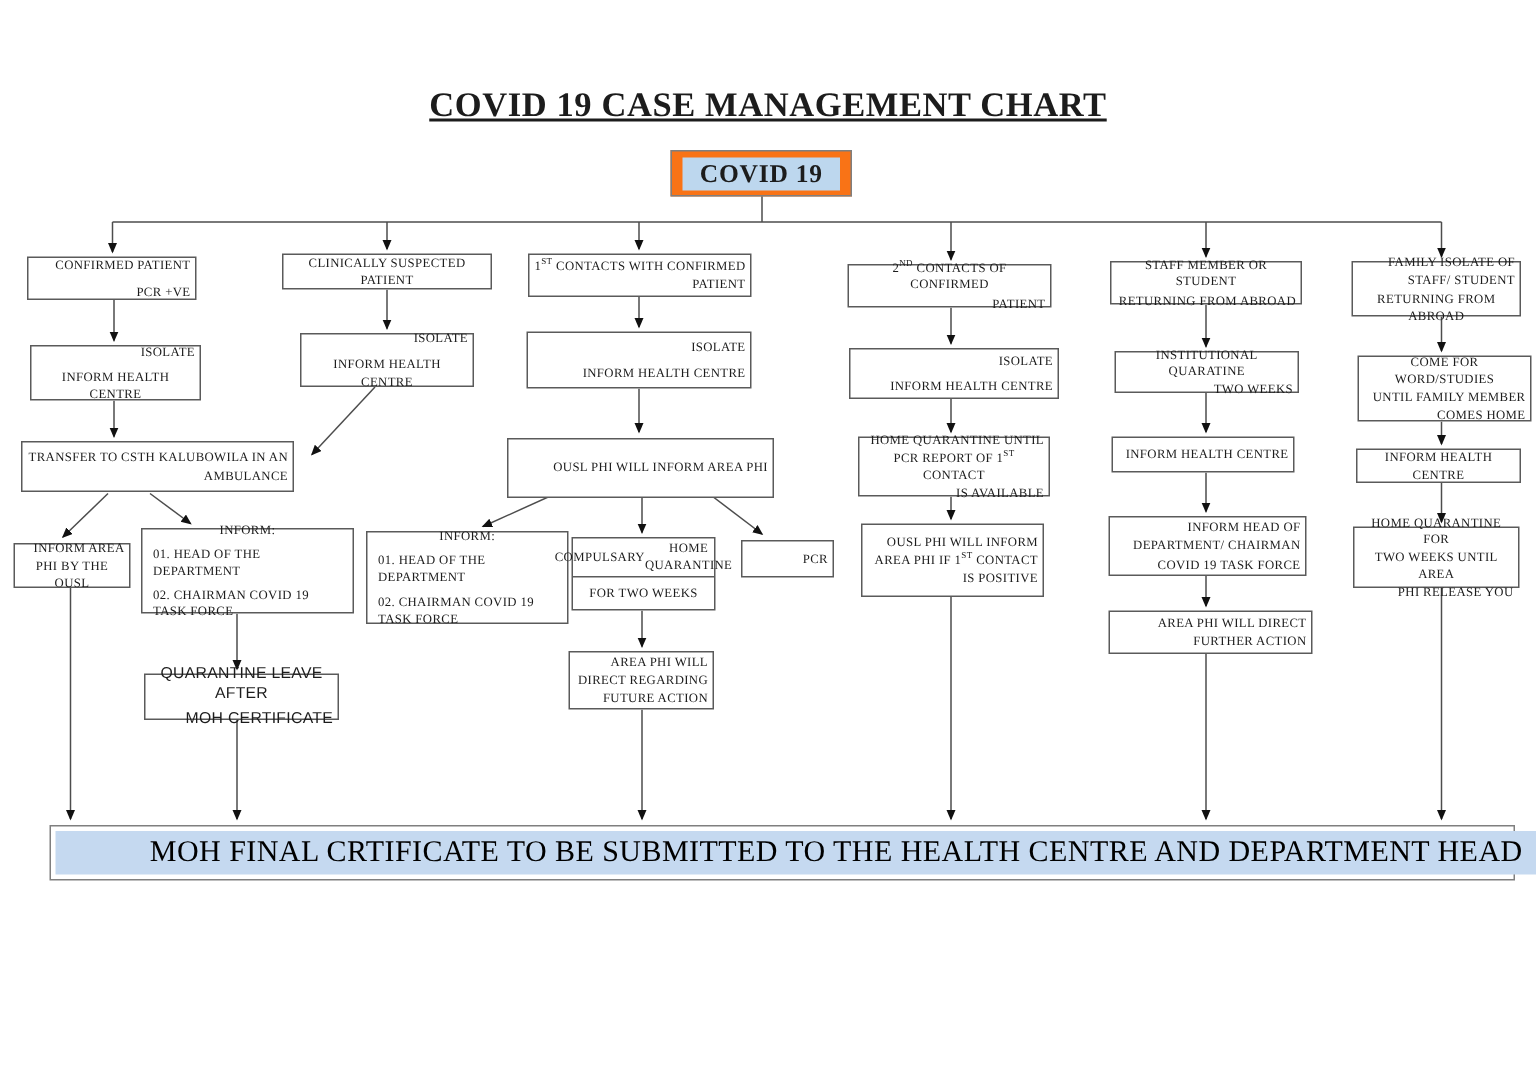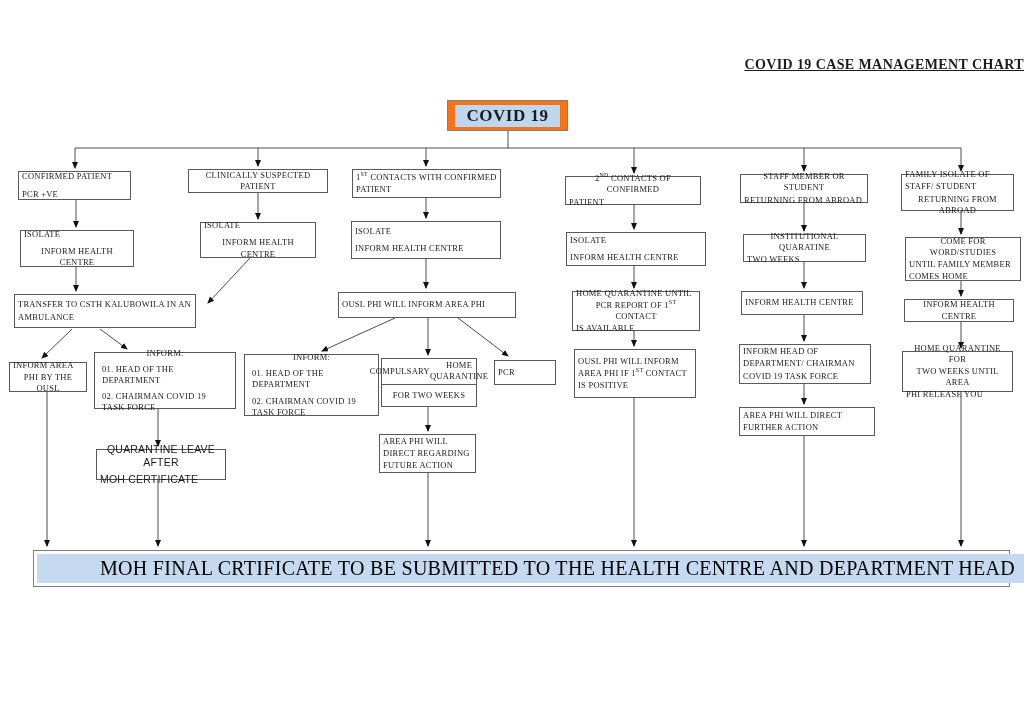--- a/index.html
+++ b/index.html
@@ -1,25 +1,25 @@
 <!DOCTYPE html>
 <html><head>
 <meta charset="utf-8">
 <style>
   html,body{margin:0;padding:0;background:#ffffff;}
   .page{position:relative;width:1024px;height:724px;background:#fff;overflow:hidden;
         font-family:"Liberation Serif",serif;color:#1c1c1c;}
-  .title{position:absolute;top:57px;left:0;width:100%;text-align:right;
-         font-weight:bold;font-size:14px;letter-spacing:.4px;text-decoration:underline;}
+  .title{position:absolute;top:57px;left:0;width:100%;text-align:center;
+         font-weight:bold;font-size:23px;letter-spacing:.4px;text-decoration:underline;}
   .rootbox{position:absolute;left:447px;top:100px;width:121px;height:31px;
            border:1px solid #7f7f7f;display:flex;align-items:center;justify-content:center;
            box-sizing:border-box;background:#f97316;}
   .roothl{background:#bdd7ee;padding:1px 12px;font-weight:bold;font-size:17px;letter-spacing:.5px;}
   .node{position:absolute;border:1px solid #5a5a5a;background:#fff;box-sizing:border-box;
-        display:flex;flex-direction:column;align-items:flex-start;justify-content:center;
+        display:flex;flex-direction:column;align-items:flex-end;justify-content:center;
         text-align:center;font-size:8.5px;line-height:1.3;letter-spacing:.25px;padding:4px 3px;}
   .gap{row-gap:6px;}
   .tight{row-gap:1px;}
   .inform{align-items:stretch;text-align:left;padding:4px 7px;row-gap:5px;}
   .inform .hd{text-align:center;}
   .comp{padding:0;align-items:stretch;}
   .comp-top{flex:1 1 auto;display:flex;flex-direction:row;justify-content:center;align-items:center;row-gap:1px;}
   .comp-bot{flex:0 0 auto;border-top:1px solid #5a5a5a;display:flex;justify-content:center;padding:5px 0;}
   .sans{font-family:"Liberation Sans",sans-serif;font-size:10.5px;letter-spacing:.2px;row-gap:3px;}
   .banner{position:absolute;left:33px;top:550px;width:977px;height:37px;border:1px solid #7f7f7f;
@@ -142,21 +142,21 @@
   <div class="node tight" style="left:905px;top:237px;width:116px;height:44px">
     <div>COME FOR WORD/STUDIES</div>
     <div>UNTIL FAMILY MEMBER</div>
     <div>COMES HOME</div>
   </div>
 
   <div class="node tight" style="left:14px;top:294px;width:182px;height:34px">
     <div>TRANSFER TO CSTH KALUBOWILA IN AN</div>
     <div>AMBULANCE</div>
   </div>
-  <div class="node" style="left:338px;top:292px;width:178px;height:26px">
+  <div class="node" style="left:338px;top:292px;width:178px;height:40px">
     <div>OUSL PHI WILL INFORM AREA PHI</div>
   </div>
   <div class="node tight" style="left:572px;top:291px;width:128px;height:40px">
     <div>HOME QUARANTINE UNTIL</div>
     <div>PCR REPORT OF 1<sup>ST</sup> CONTACT</div>
     <div>IS AVAILABLE</div>
   </div>
   <div class="node" style="left:741px;top:291px;width:122px;height:24px">
     <div>INFORM HEALTH CENTRE</div>
   </div>

